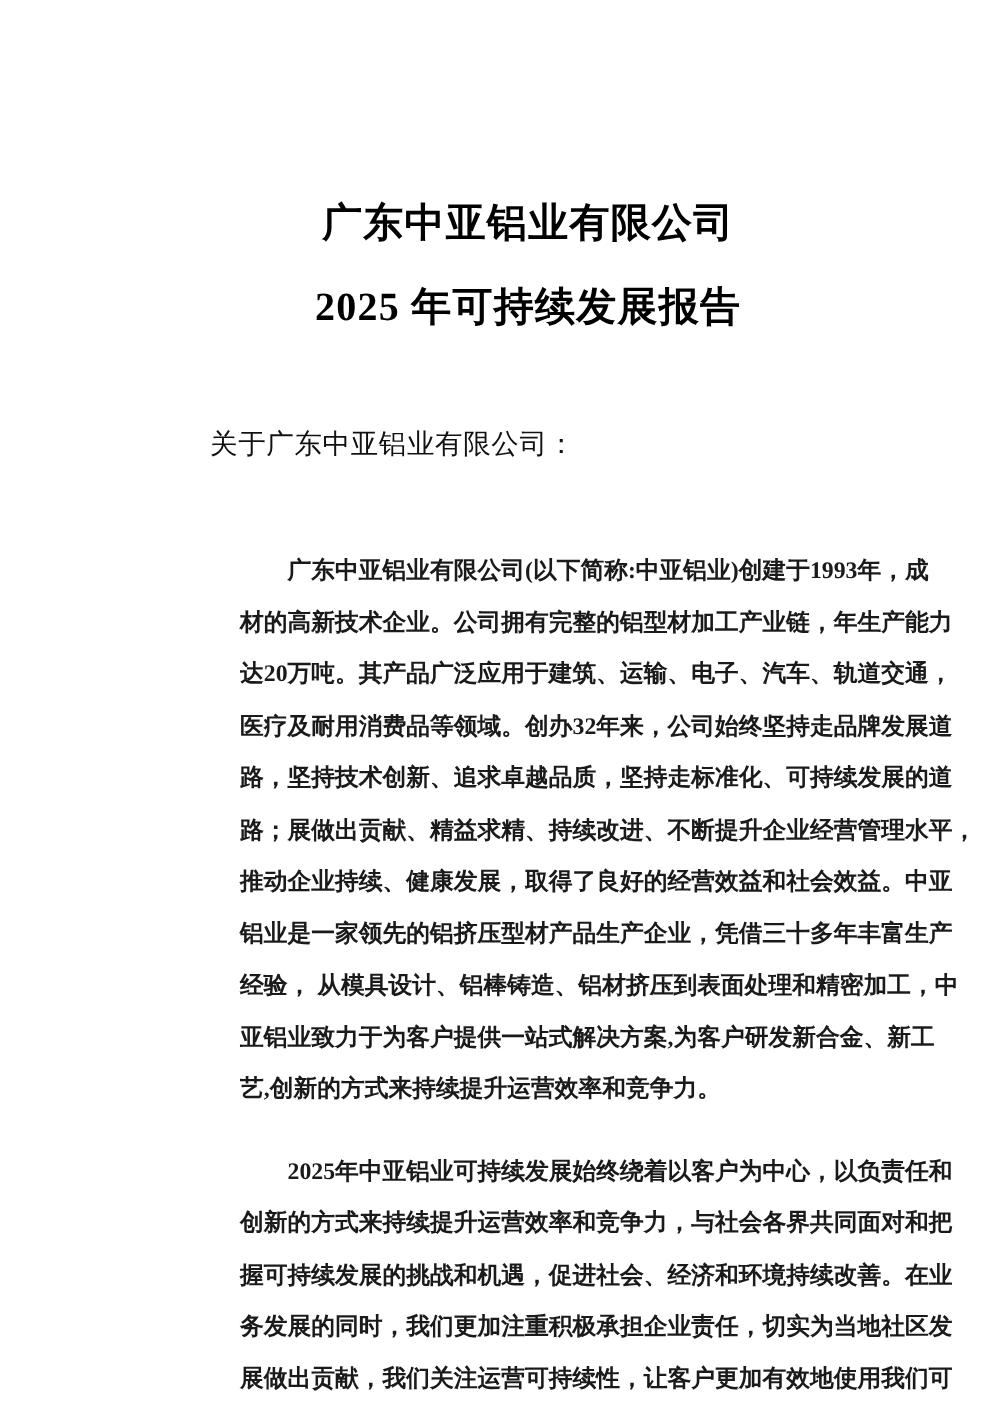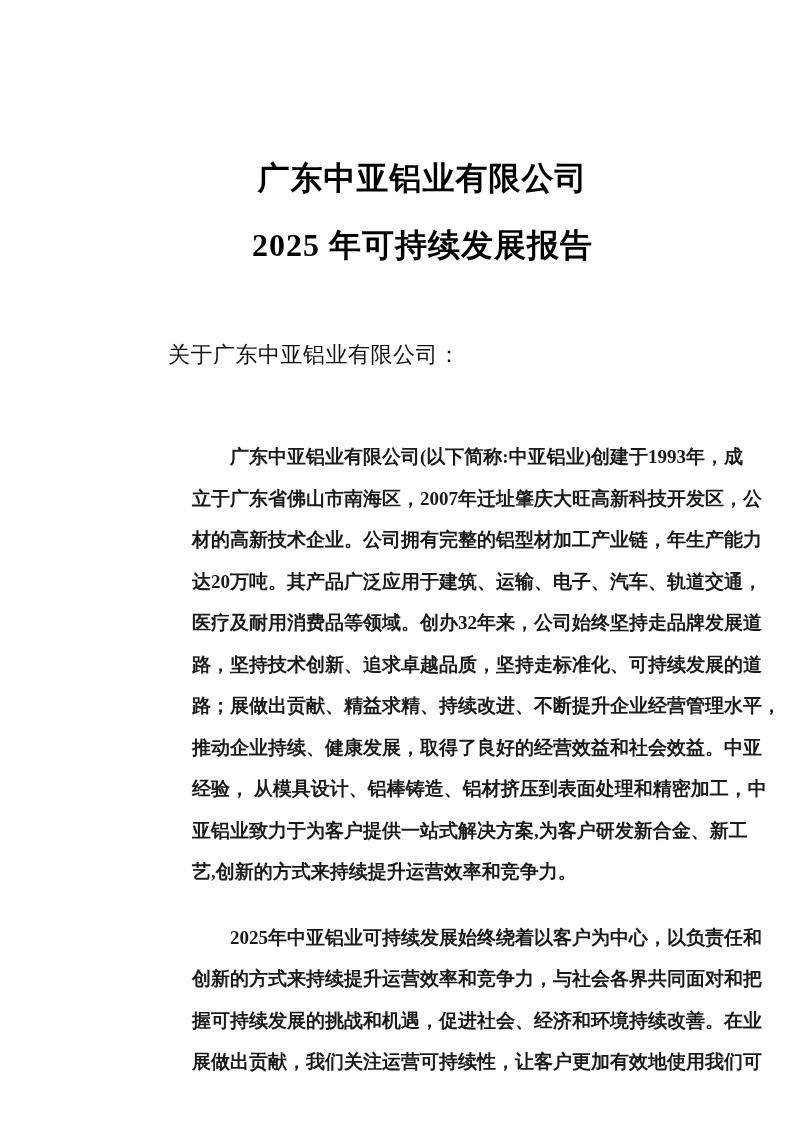--- a/index.html
+++ b/index.html
@@ -85,33 +85,34 @@
     <h1 class="title-block">
       <div>广东中亚铝业有限公司</div>
       <div>2025 年可持续发展报告</div>
     </h1>
 
     <h2 class="section-heading">关于广东中亚铝业有限公司：</h2>
 
     <div class="body-block">
       <div class="para para-end">
           <div class="doc-line">广东中亚铝业有限公司(以下简称:中亚铝业)创建于1993年，成</div>
-          <div class="doc-line">立于广东省佛山市南海区，2007年迁址肇庆大旺高新科技开发区，公</div>
           <div class="doc-line">材的高新技术企业。公司拥有完整的铝型材加工产业链，年生产能力</div>
           <div class="doc-line">达20万吨。其产品广泛应用于建筑、运输、电子、汽车、轨道交通，</div>
           <div class="doc-line">医疗及耐用消费品等领域。创办32年来，公司始终坚持走品牌发展道</div>
           <div class="doc-line">路，坚持技术创新、追求卓越品质，坚持走标准化、可持续发展的道</div>
           <div class="doc-line">路；展做出贡献、精益求精、持续改进、不断提升企业经营管理水平，</div>
           <div class="doc-line">推动企业持续、健康发展，取得了良好的经营效益和社会效益。中亚</div>
+          <div class="doc-line">铝业是一家领先的铝挤压型材产品生产企业，凭借三十多年丰富生产</div>
           <div class="doc-line">经验， 从模具设计、铝棒铸造、铝材挤压到表面处理和精密加工，中</div>
           <div class="doc-line">亚铝业致力于为客户提供一站式解决方案,为客户研发新合金、新工</div>
           <div class="doc-line">艺,创新的方式来持续提升运营效率和竞争力。</div>
         </div>
       <div class="para para-continued">
           <div class="doc-line">2025年中亚铝业可持续发展始终绕着以客户为中心，以负责任和</div>
           <div class="doc-line">创新的方式来持续提升运营效率和竞争力，与社会各界共同面对和把</div>
           <div class="doc-line">握可持续发展的挑战和机遇，促进社会、经济和环境持续改善。在业</div>
+          <div class="doc-line">务发展的同时，我们更加注重积极承担企业责任，切实为当地社区发</div>
           <div class="doc-line">展做出贡献，我们关注运营可持续性，让客户更加有效地使用我们可</div>
         </div>
     </div>
 
   </div>
 </div>
 
 </body></html>

